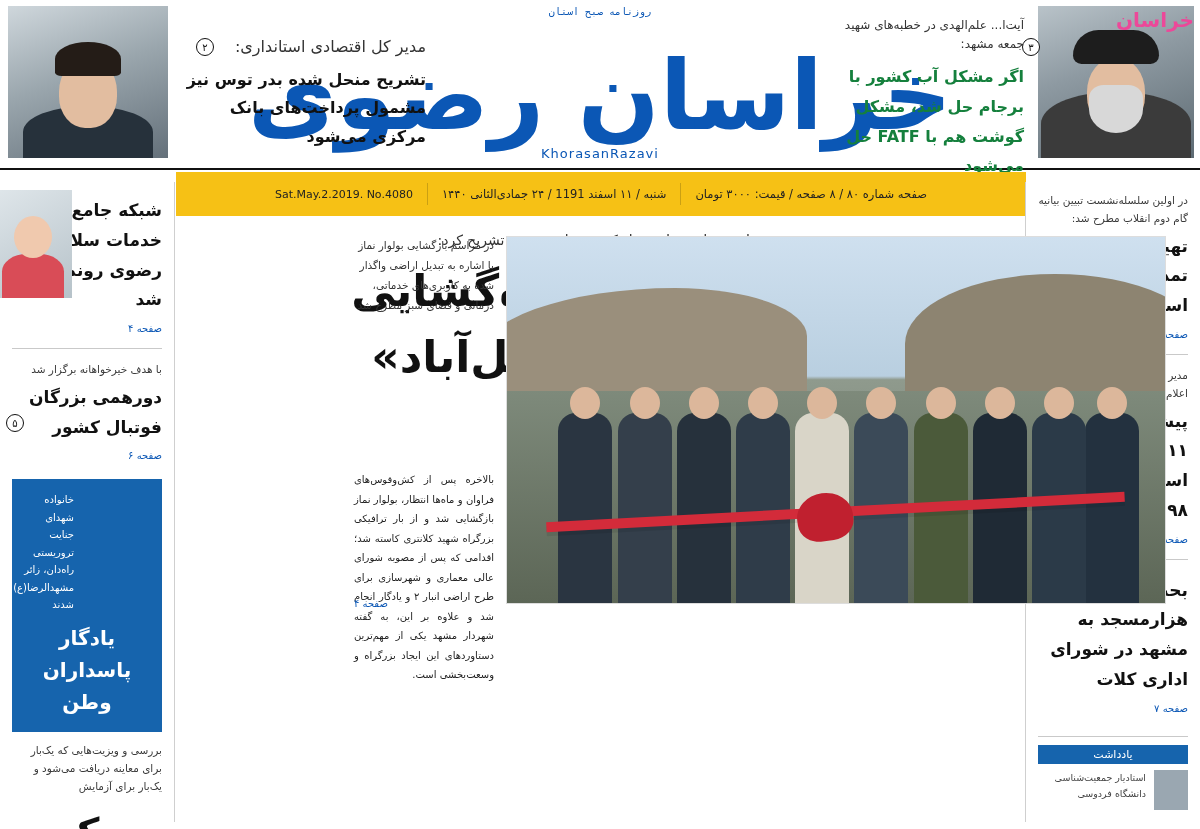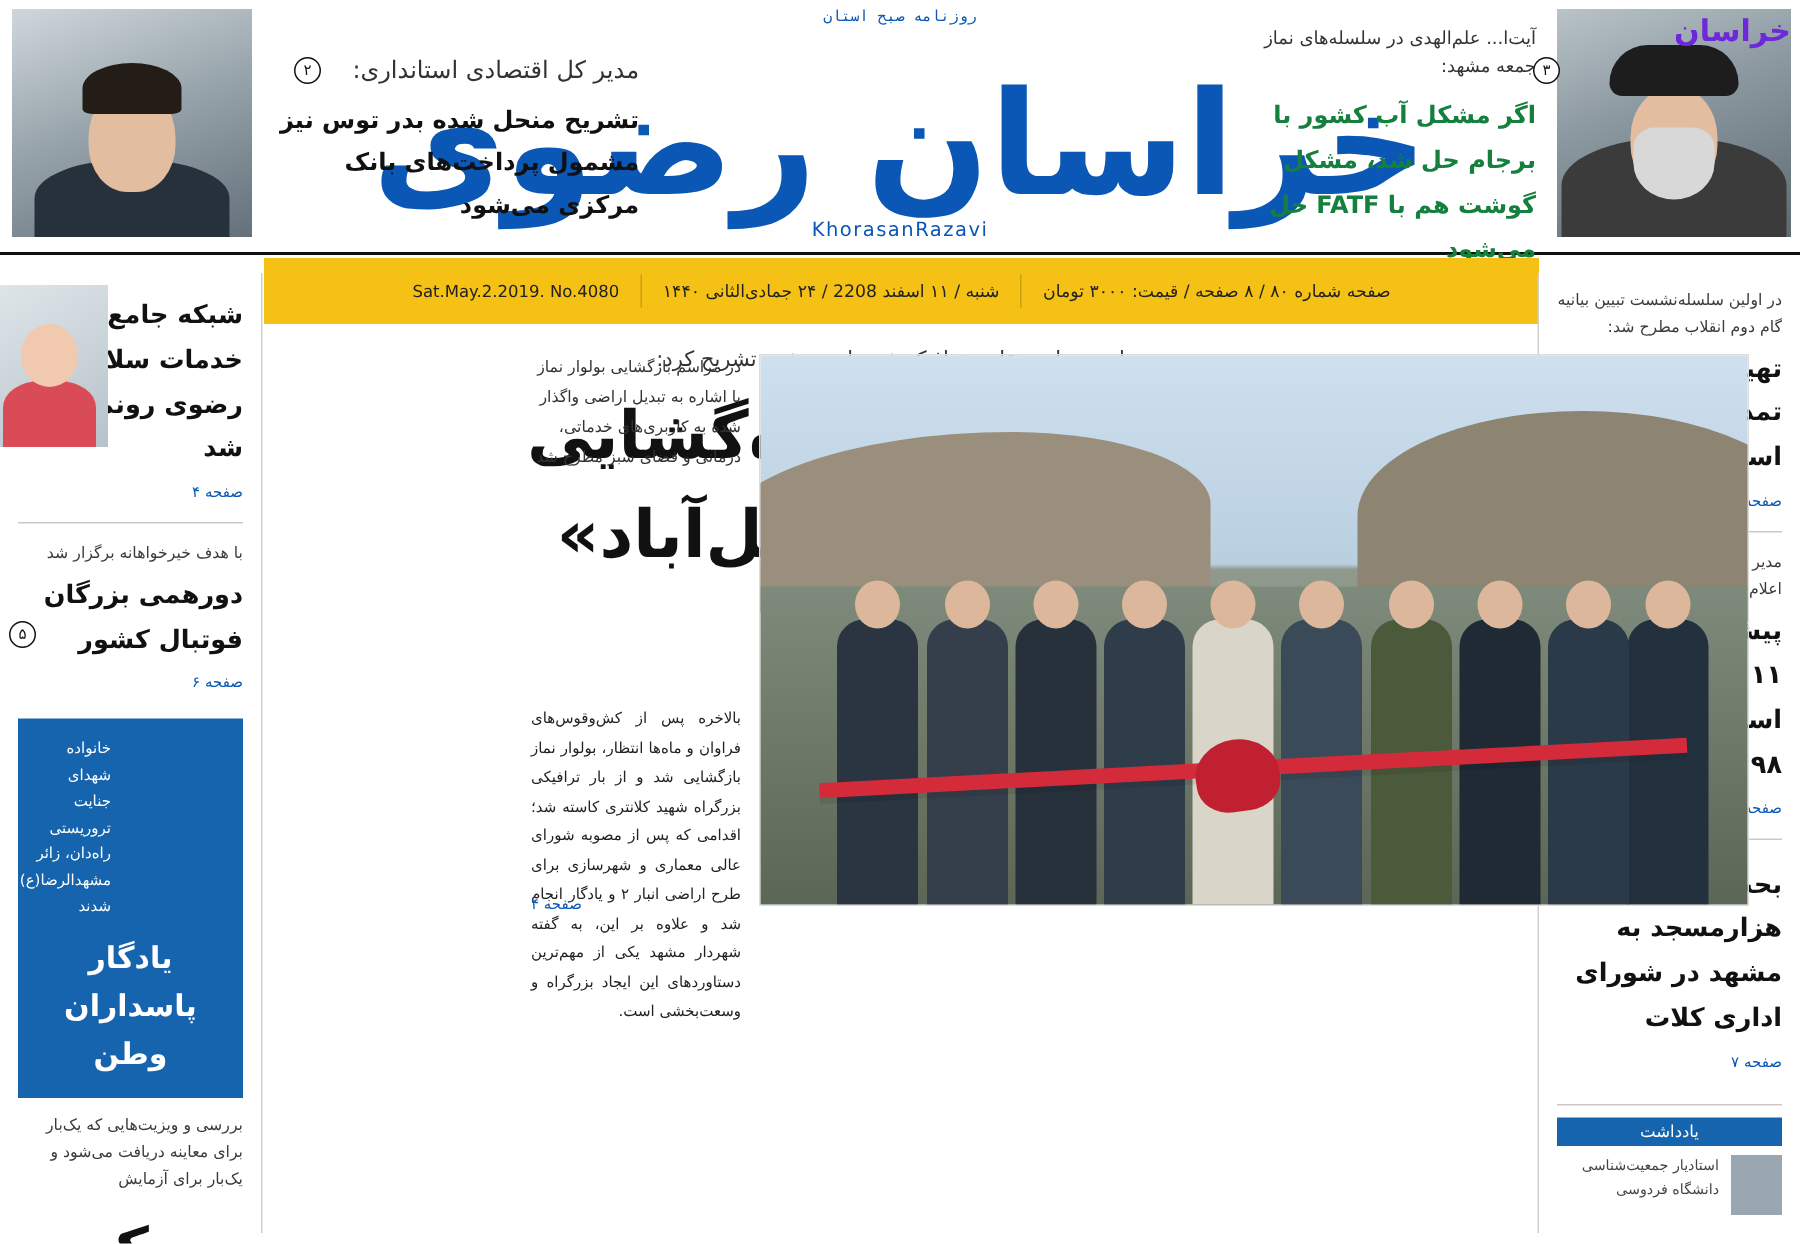--- a/index.html
+++ b/index.html
@@ -74,21 +74,21 @@
   .brand-sub {
     position:absolute; left:50%; transform:translateX(-50%); top:146px;
     font-size:13px; color:#0b57b5; letter-spacing:1px; direction:ltr;
   }
   .brand-kicker {
     position:absolute; left:50%; transform:translateX(-50%); top:6px;
     font-size:10px; color:#0b57b5; text-align:right; line-height:1.3; direction:rtl;font-family:Liberation Mono, monospace;
   }
   .logo-top-left {
     position:absolute; right:6px; top:8px;
-    font-size:20px; color:#6d28d9; font-weight:bold; direction:rtl;
+    font-size:20px; color:#ec4899; font-weight:bold; direction:rtl;
   }
 
   .mast-col-right {
     position:absolute; right:176px; top:16px; width:200px; text-align:right; direction:rtl;
   }
   .mast-col-right .lead { font-size:12px; color:#333; margin-bottom:8px; line-height:1.6; }
   .mast-col-right .hl { font-size:16px; font-weight:bold; line-height:1.85; color:#15803d; }
 
   .mast-col-left {
     position:absolute; left:184px; top:34px; width:242px; text-align:right; direction:rtl;
@@ -217,32 +217,32 @@
     <div class="brand-kicker">روزنامه صبح استان</div>
     <div class="brand-sub">KhorasanRazavi</div>
 
     <div class="mast-col-left">
       <div class="lead">مدیر کل اقتصادی استانداری:</div>
       <div class="hl">تشریح منحل شده بدر توس نیز مشمول پرداخت‌های بانک مرکزی می‌شود</div>
     </div>
     <div class="pagebadge" style="left:196px; top:38px;">۲</div>
 
     <div class="mast-col-right">
-      <div class="lead">آیت‌ا... علم‌الهدی در سلسله‌های نماز جمعه مشهد:</div>
+      <div class="lead">آیت‌ا... علم‌الهدی در خطبه‌های شهید جمعه مشهد:</div>
       <div class="hl">اگر مشکل آب کشور با برجام حل شد، مشکل گوشت هم با FATF حل می‌شود</div>
     </div>
     <div class="pagebadge" style="left:1022px; top:38px;">۳</div>
   </div>
 
   <div class="datebar-right-blank"></div>
   <div class="datebar-left-blank"></div>
   <div class="datebar">
     <span class="d1">صفحه شماره ۸۰ / ۸ صفحه / قیمت: ۳۰۰۰ تومان</span>
     <span class="line"></span>
-    <span class="d1">شنبه / ۱۱ اسفند 2208 / ۲۴ جمادی‌الثانی ۱۴۴۰</span>
+    <span class="d1">شنبه / ۱۱ اسفند 1191 / ۲۴ جمادی‌الثانی ۱۴۴۰</span>
     <span class="line"></span>
     <span class="d2">Sat.May.2.2019. No.4080</span>
   </div>
 
   <div class="vrule" style="right:174px; top:182px; height:640px;"></div>
   <div class="vrule" style="left:174px; top:182px; height:640px;"></div>
 
   <div class="col-right">
     <div class="side-item">
       <div class="side-kicker">در اولین سلسله‌نشست تبیین بیانیه گام دوم انقلاب مطرح شد:</div>

